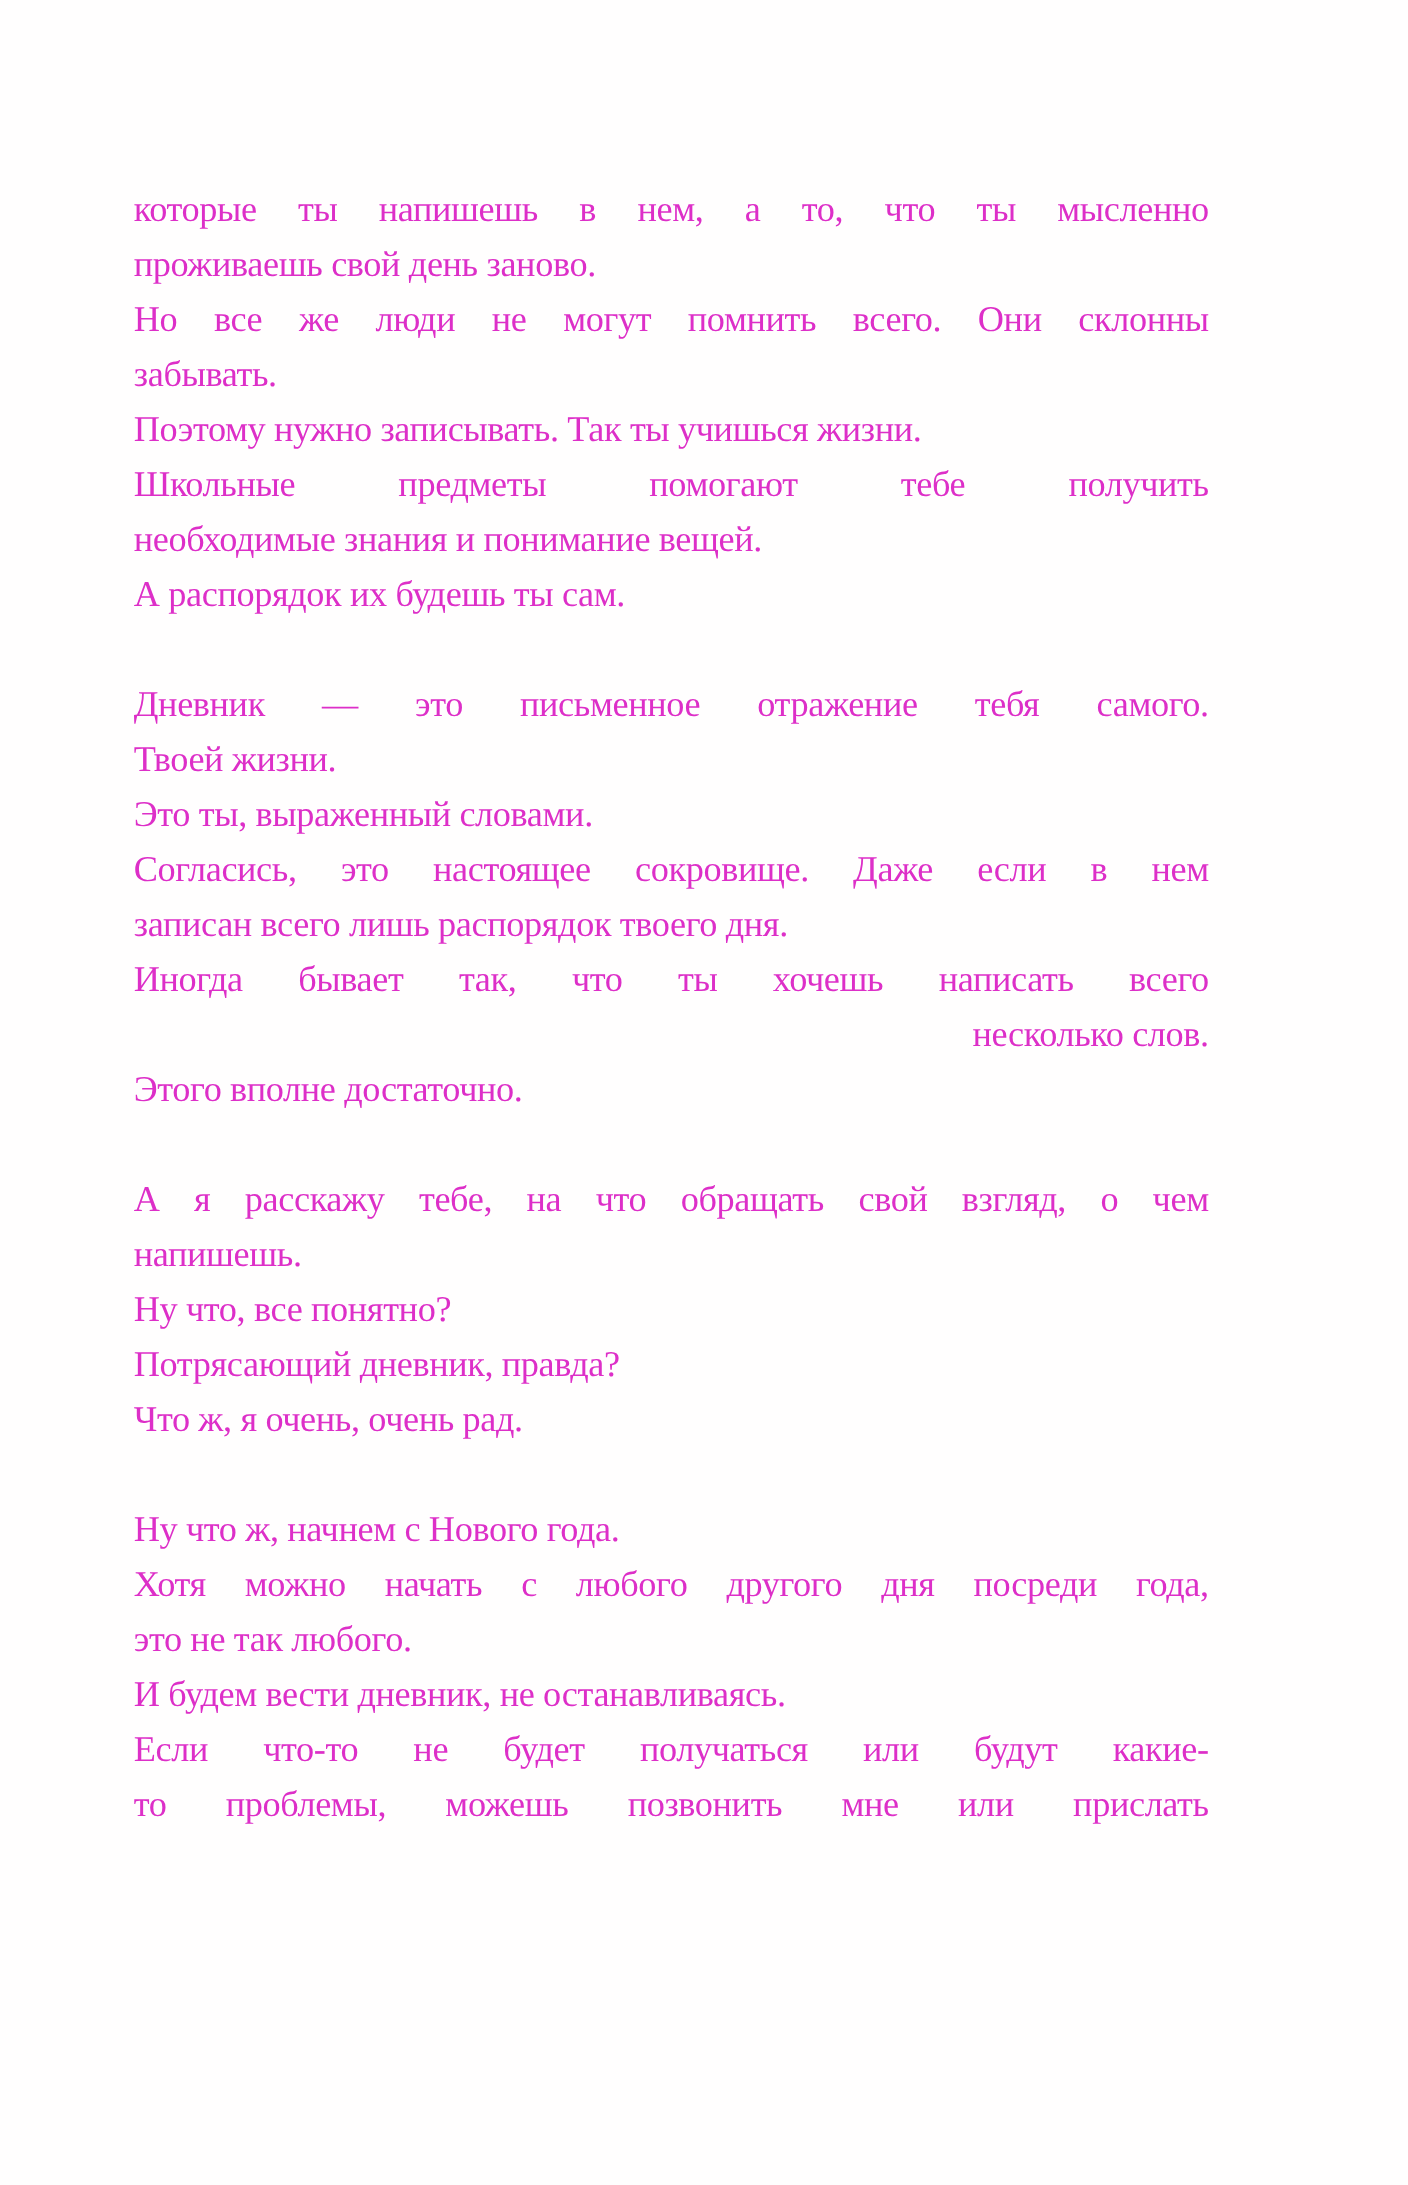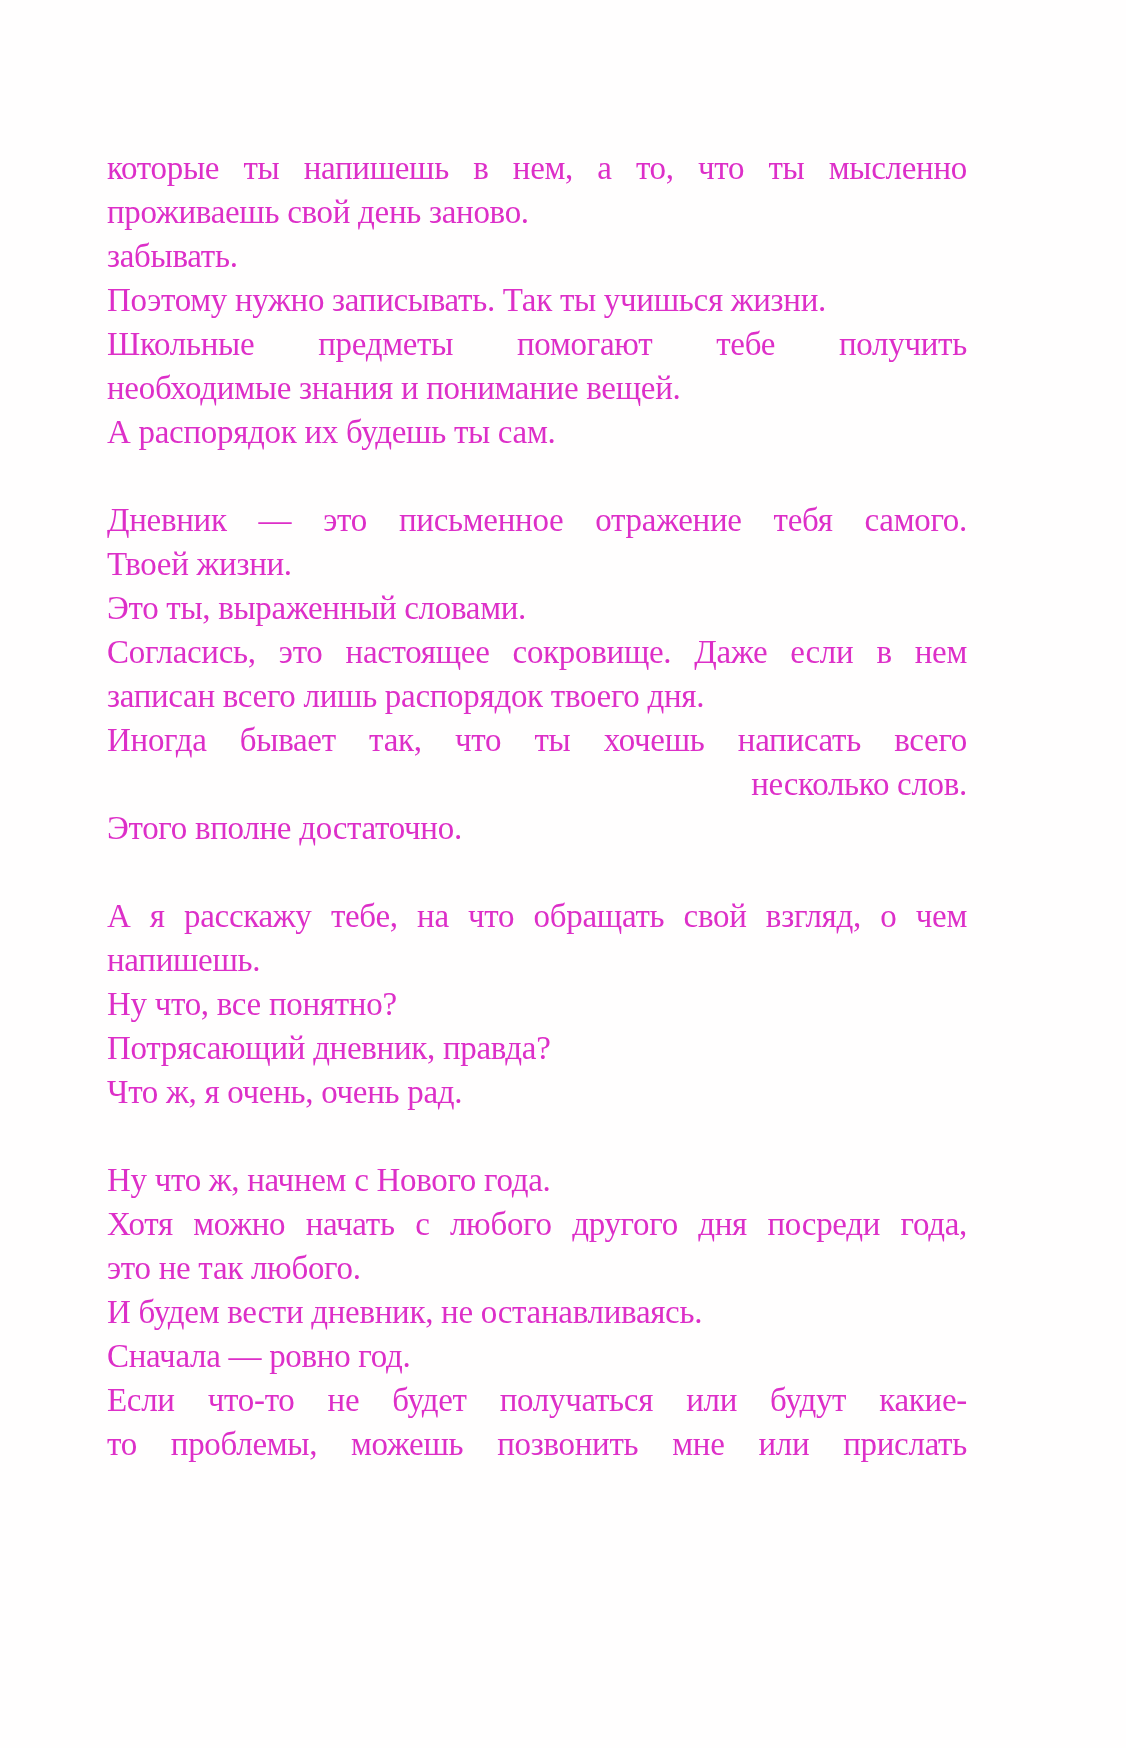--- a/index.html
+++ b/index.html
@@ -22,41 +22,42 @@
   .text-column {
     position: absolute;
     left: 107px;
     top: 146px;
     width: 860px;
   }
   .paragraph + .paragraph {
     margin-top: 44px; 
   }
   .text-line {
-    font-size: 33px;
+    font-size: 29px;
     line-height: 44px;
     letter-spacing: -0.3px;
     color: #dd2fc8;
     text-align: left;
     white-space: normal;
   }
   .text-line.justified {
     text-align: justify;
     text-align-last: justify;
   }
 </style>
 </head>
 <body>
 
 <div class="book-page">
   <div class="text-column">
 
   <div class="paragraph">
         <div class="text-line justified" style="color: rgb(221, 47, 200);">которые ты напишешь в нем, а то, что ты мысленно</div>
         <div class="text-line" style="color: rgb(221, 47, 200);">проживаешь свой день заново.</div>
+        <div class="text-line justified" style="color: rgb(221, 47, 200);">Но все же люди не могут помнить всего. Они склонны</div>
         <div class="text-line" style="color: rgb(221, 47, 200);">забывать.</div>
         <div class="text-line" style="color: rgb(221, 47, 200);">Поэтому нужно записывать. Так ты учишься жизни.</div>
         <div class="text-line justified" style="color: rgb(221, 47, 200);">Школьные предметы помогают тебе получить</div>
         <div class="text-line" style="color: rgb(221, 47, 200);">необходимые знания и понимание вещей.</div>
         <div class="text-line" style="color: rgb(221, 47, 200);">А распорядок их будешь ты сам.</div>
       </div>
       <div class="paragraph">
         <div class="text-line justified" style="color: rgb(221, 47, 200);">Дневник — это письменное отражение тебя самого.</div>
         <div class="text-line" style="color: rgb(221, 47, 200);">Твоей жизни.</div>
         <div class="text-line" style="color: rgb(221, 47, 200);">Это ты, выраженный словами.</div>
@@ -71,18 +72,17 @@
         <div class="text-line" style="color: rgb(221, 47, 200);">напишешь.</div>
         <div class="text-line" style="color: rgb(221, 47, 200);">Ну что, все понятно?</div>
         <div class="text-line" style="color: rgb(221, 47, 200);">Потрясающий дневник, правда?</div>
         <div class="text-line" style="color: rgb(221, 47, 200);">Что ж, я очень, очень рад.</div>
       </div>
       <div class="paragraph">
         <div class="text-line" style="color: rgb(221, 47, 200);">Ну что ж, начнем с Нового года.</div>
         <div class="text-line justified" style="color: rgb(221, 47, 200);">Хотя можно начать с любого другого дня посреди года,</div>
         <div class="text-line" style="color: rgb(221, 47, 200);">это не так любого.</div>
         <div class="text-line" style="color: rgb(221, 47, 200);">И будем вести дневник, не останавливаясь.</div>
-        <div class="text-line" style="color: rgb(221, 47, 200);">Сначала — ровно год.</div>
         <div class="text-line justified" style="color: rgb(221, 47, 200);">Если что-то не будет получаться или будут какие-</div>
         <div class="text-line justified" style="color: rgb(221, 47, 200);">то проблемы, можешь позвонить мне или прислать</div>
       </div>
     </div>
 </div>
 
 </body></html>

